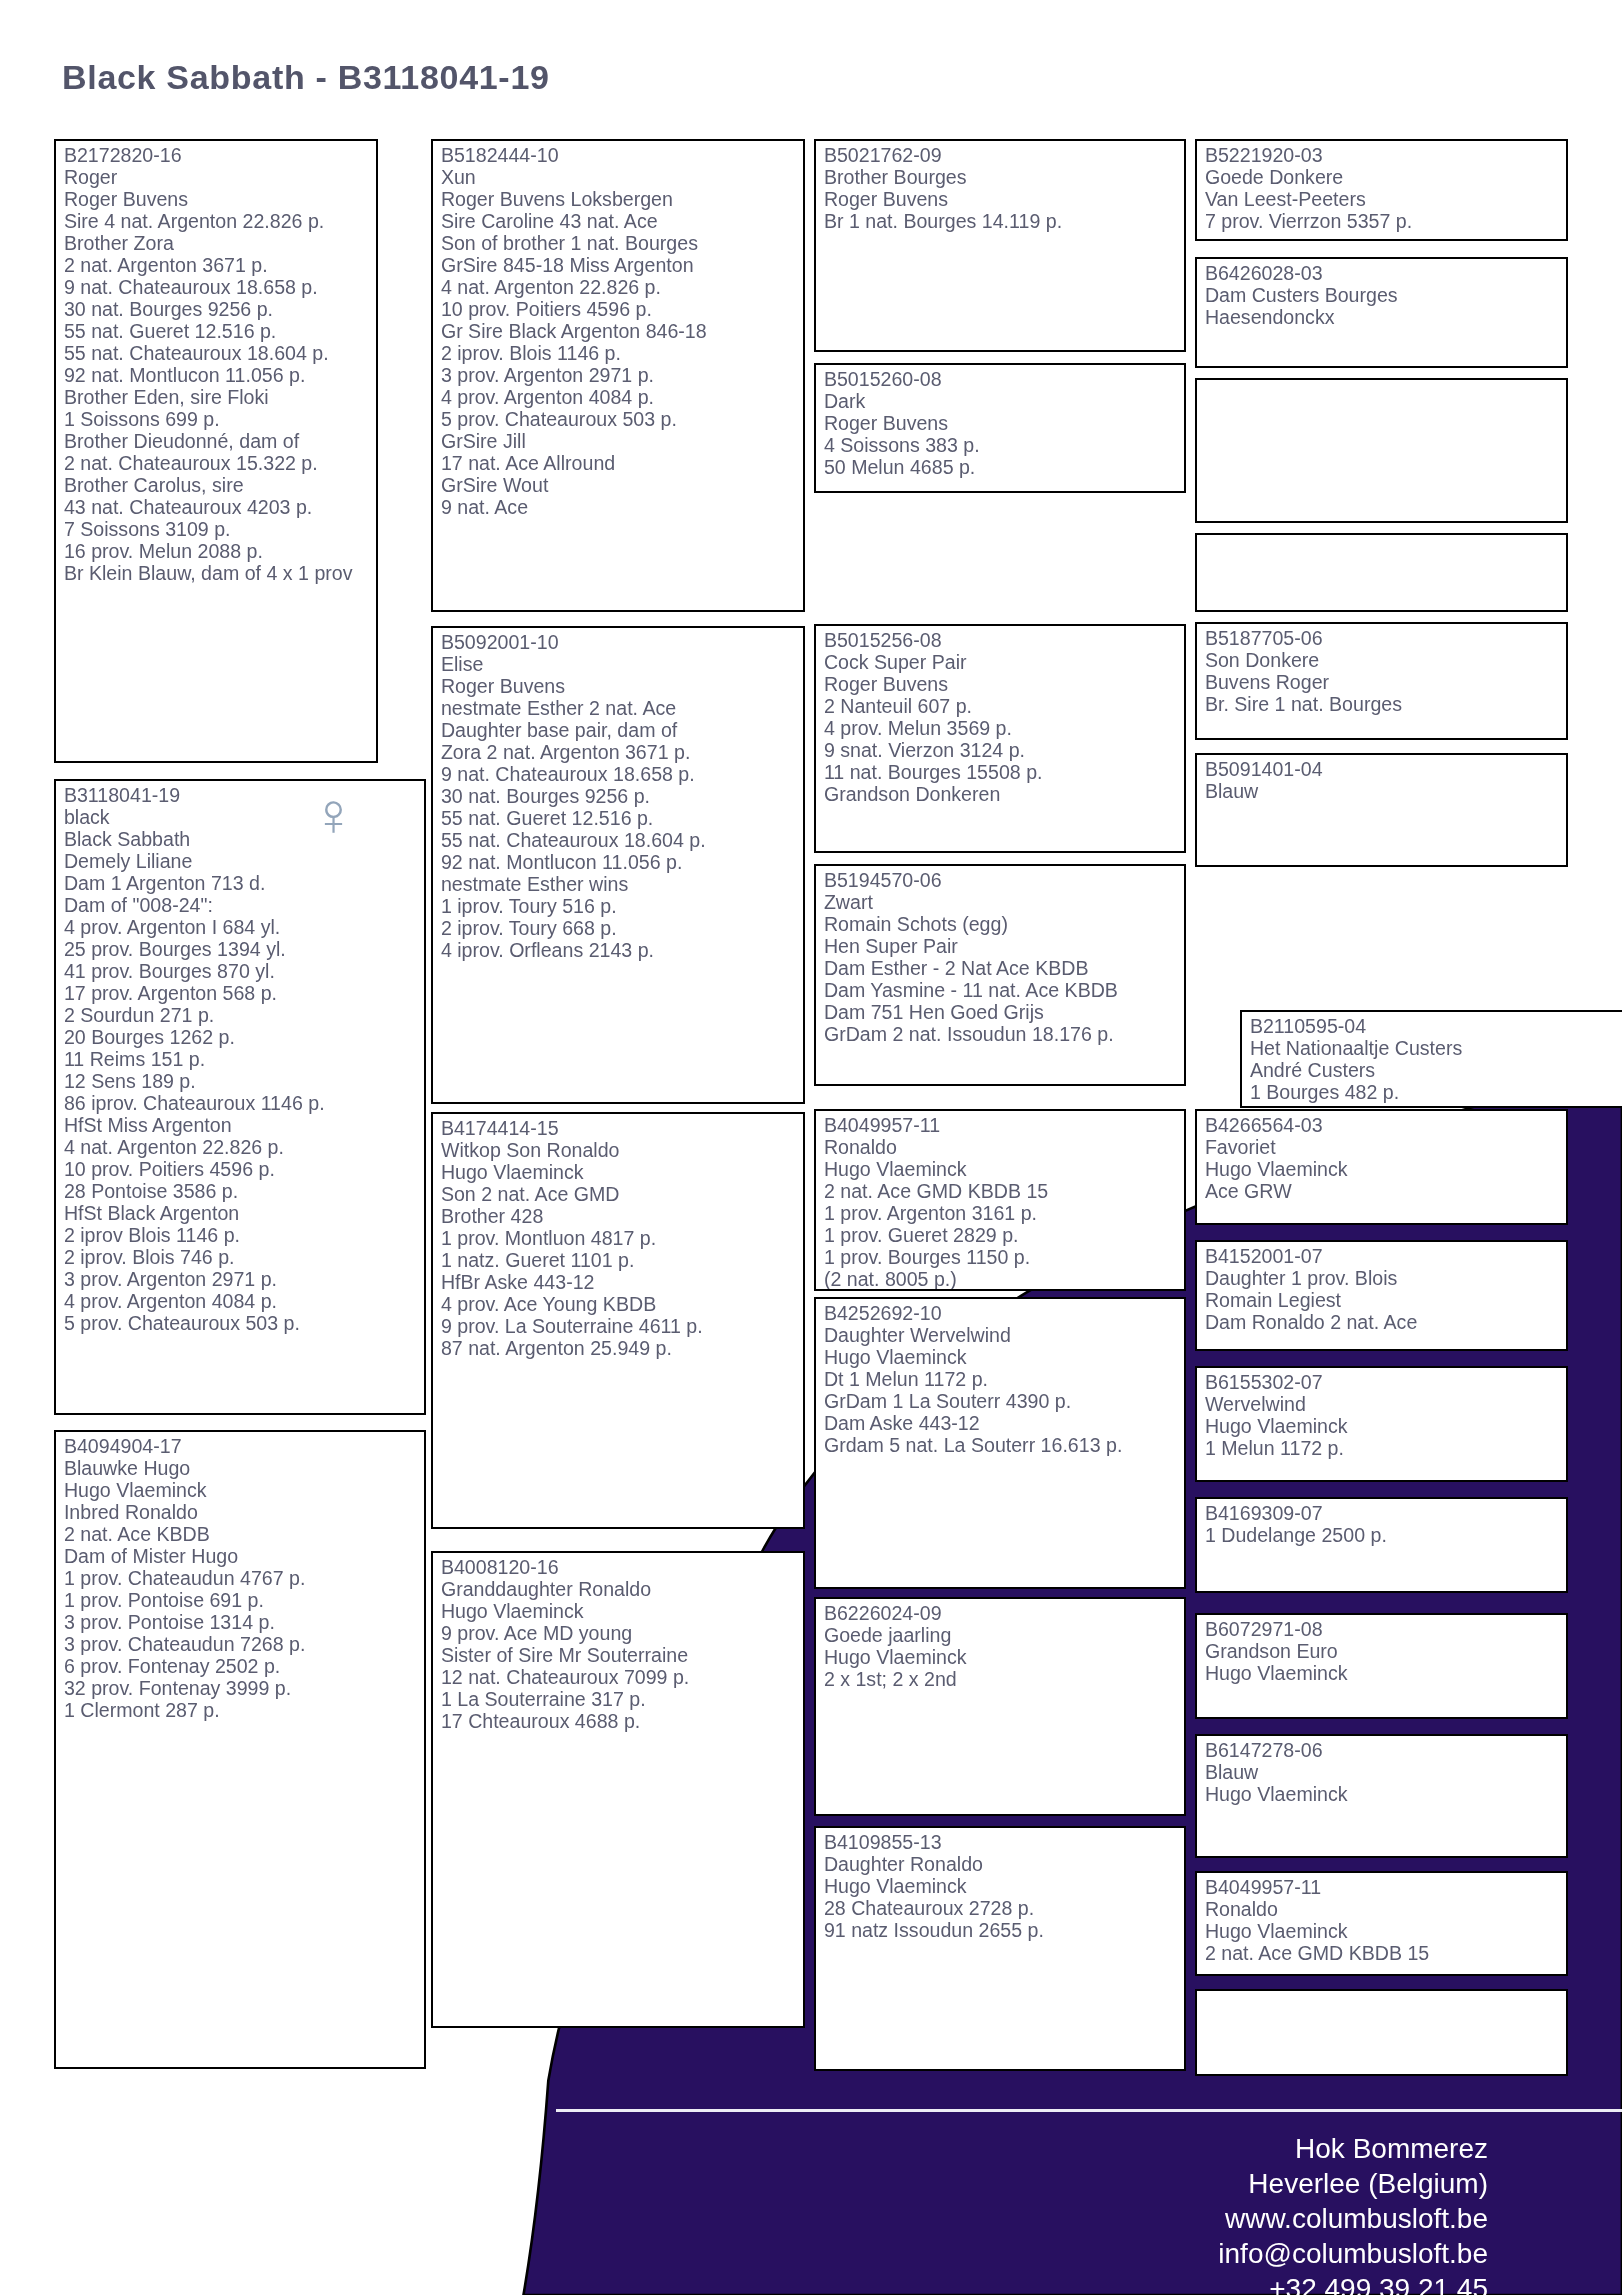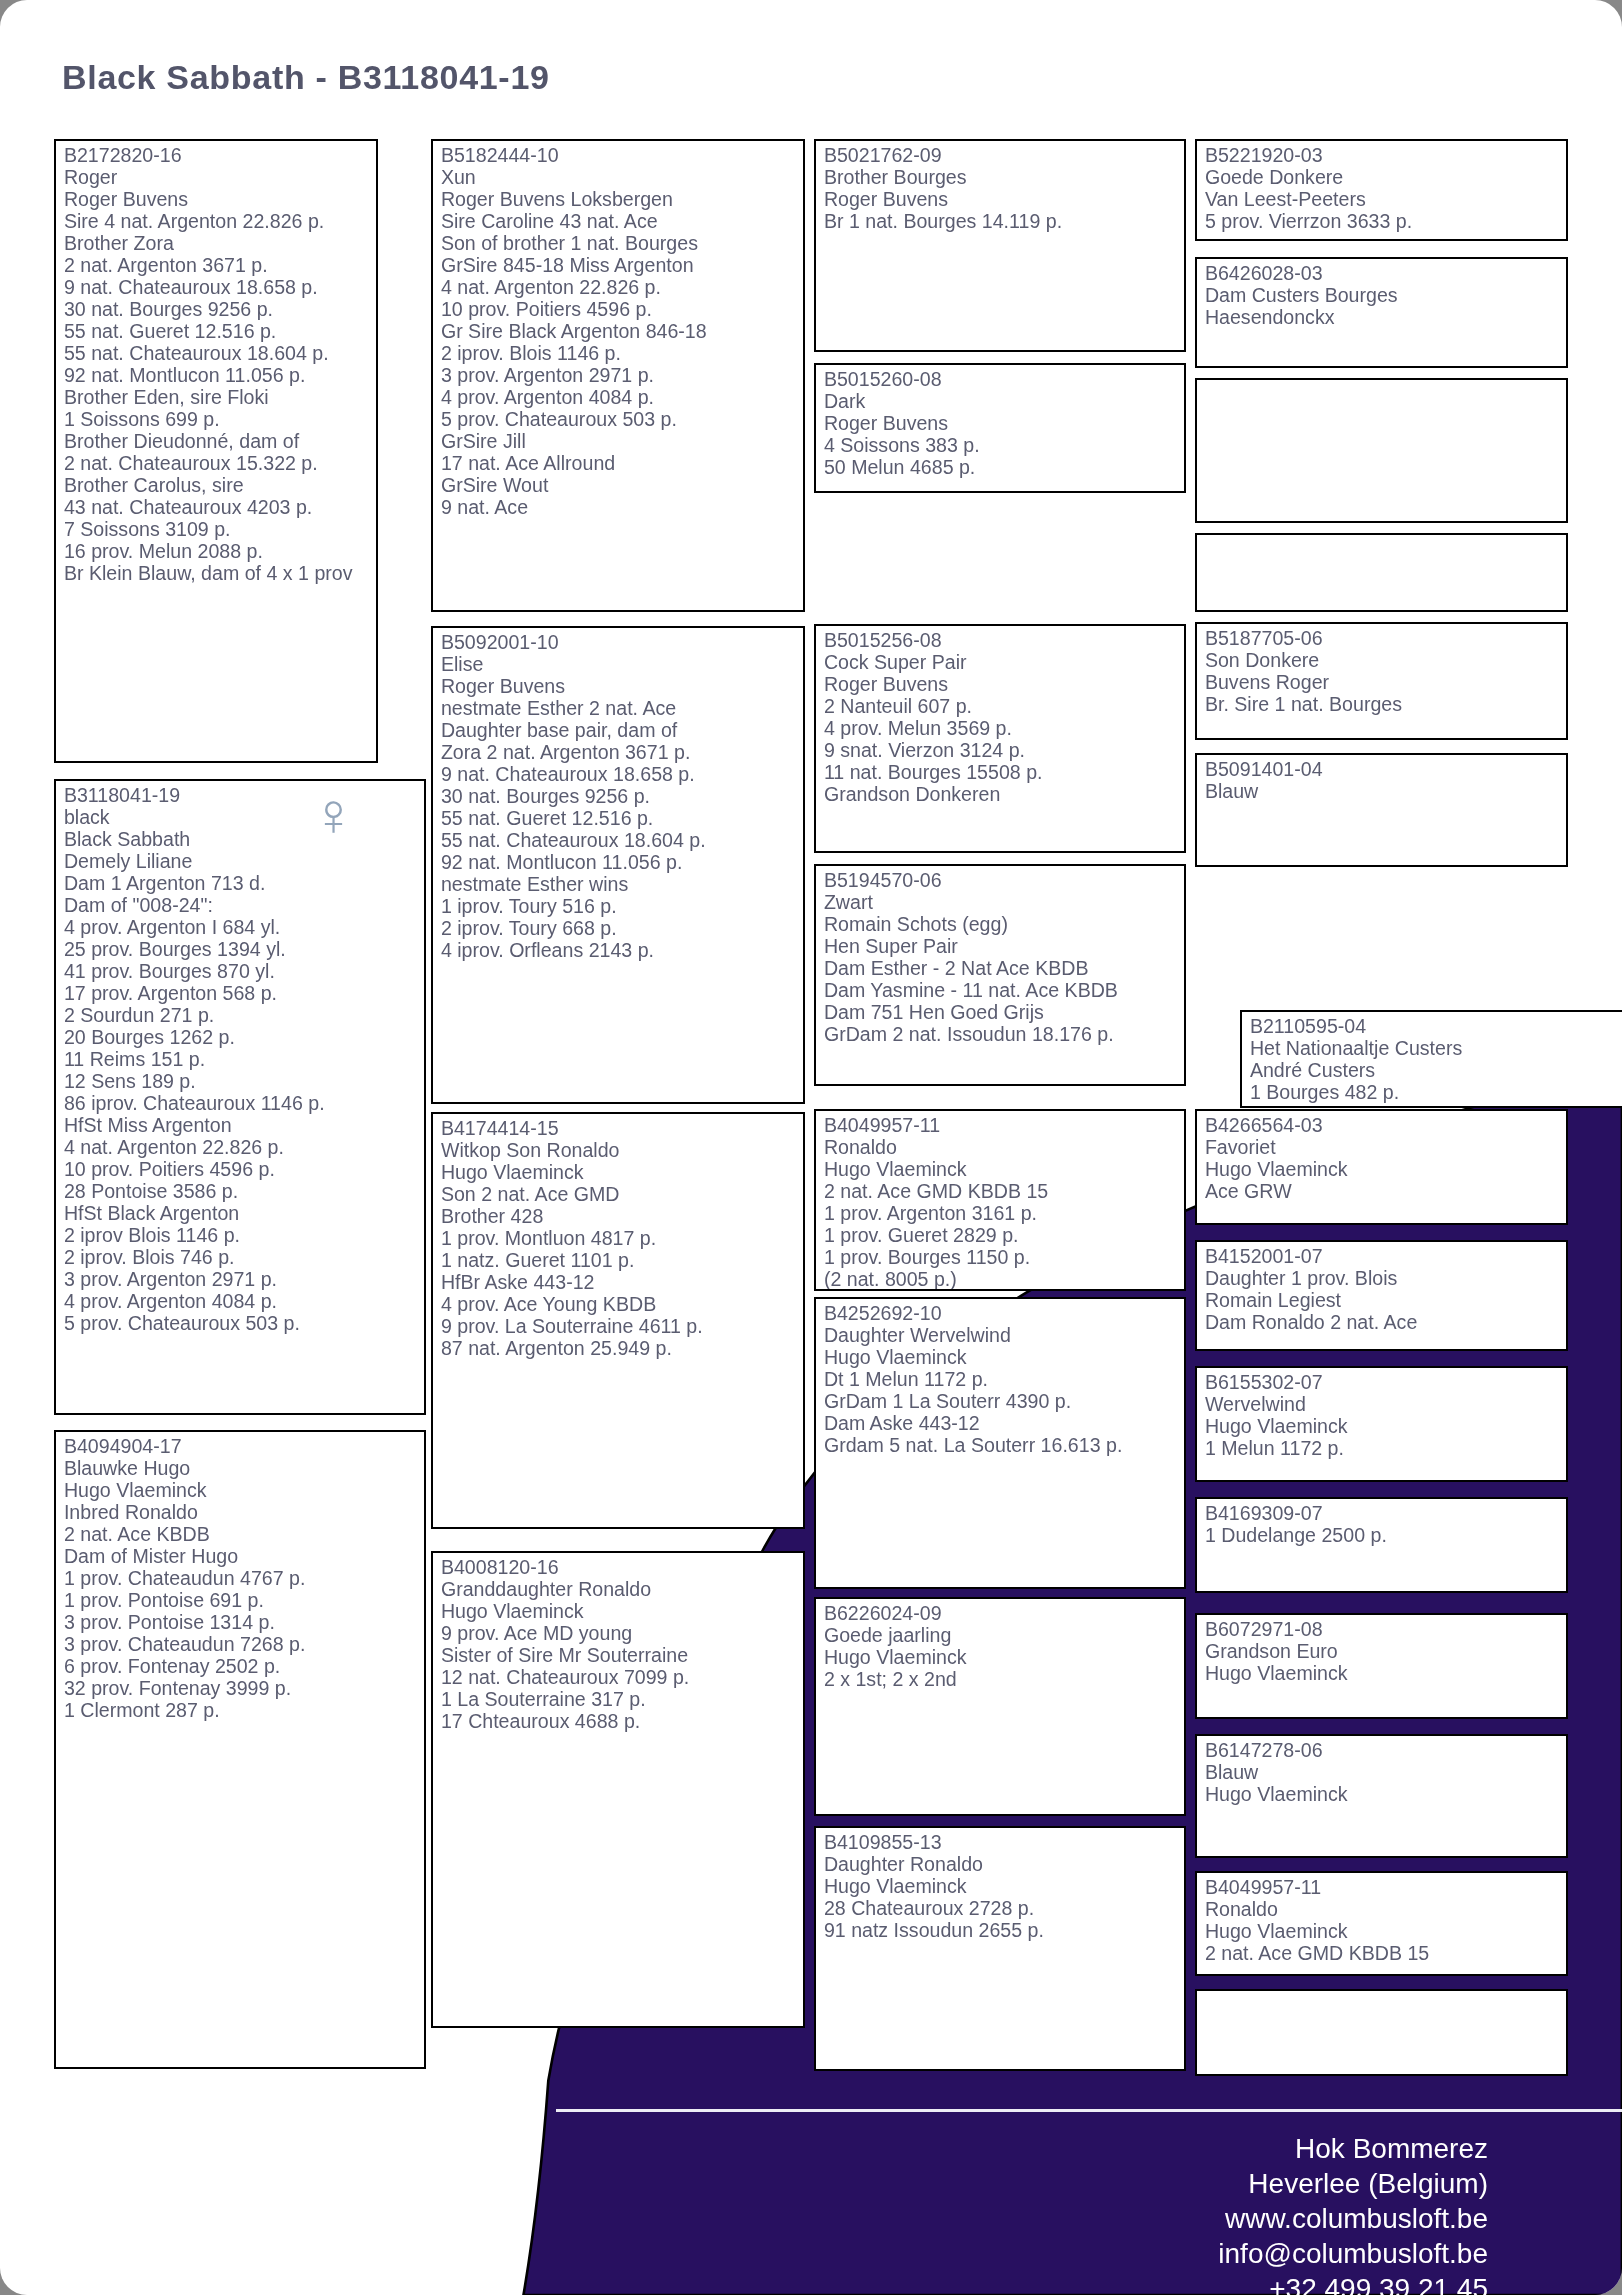--- a/index.html
+++ b/index.html
@@ -2,21 +2,20 @@
 <html style="font-size:10.5px"><head>
 <meta charset="utf-8">
 <style>
   html,body{margin:0;padding:0;background:#888;}
   .page{
     position:relative;
     width:1622px;height:2295px;
     background:#ffffff;
     overflow:hidden;
     font-family:"Liberation Sans", sans-serif;
-    border-radius:27px;
   }
   .page-title{
     position:absolute;left:62px;top:58px;
     font-size:34px;font-weight:bold;color:#53556a;
     letter-spacing:0.7px;
   }
   .swoosh{position:absolute;left:0;top:0;z-index:1;}
   .box{
     position:absolute;z-index:2;
     background:#ffffff;
@@ -244,21 +243,21 @@
     <div class="lines">Daughter Ronaldo
 Hugo Vlaeminck
 28 Chateauroux 2728 p.
 91 natz Issoudun 2655 p.</div>
   </div>
 
   <div class="box" style="left:1195px;top:139px;width:373px;height:102px">
     <div class="ring">B5221920-03</div>
     <div class="lines">Goede Donkere
 Van Leest-Peeters
-5 prov. Vierrzon 3633 p.</div>
+7 prov. Vierrzon 5357 p.</div>
   </div>
   <div class="box" style="left:1195px;top:257px;width:373px;height:111px">
     <div class="ring">B6426028-03</div>
     <div class="lines">Dam Custers Bourges
 Haesendonckx</div>
   </div>
   <div class="box" style="left:1195px;top:378px;width:373px;height:145px"></div>
   <div class="box" style="left:1195px;top:533px;width:373px;height:79px"></div>
   <div class="box" style="left:1195px;top:622px;width:373px;height:118px">
     <div class="ring">B5187705-06</div>

